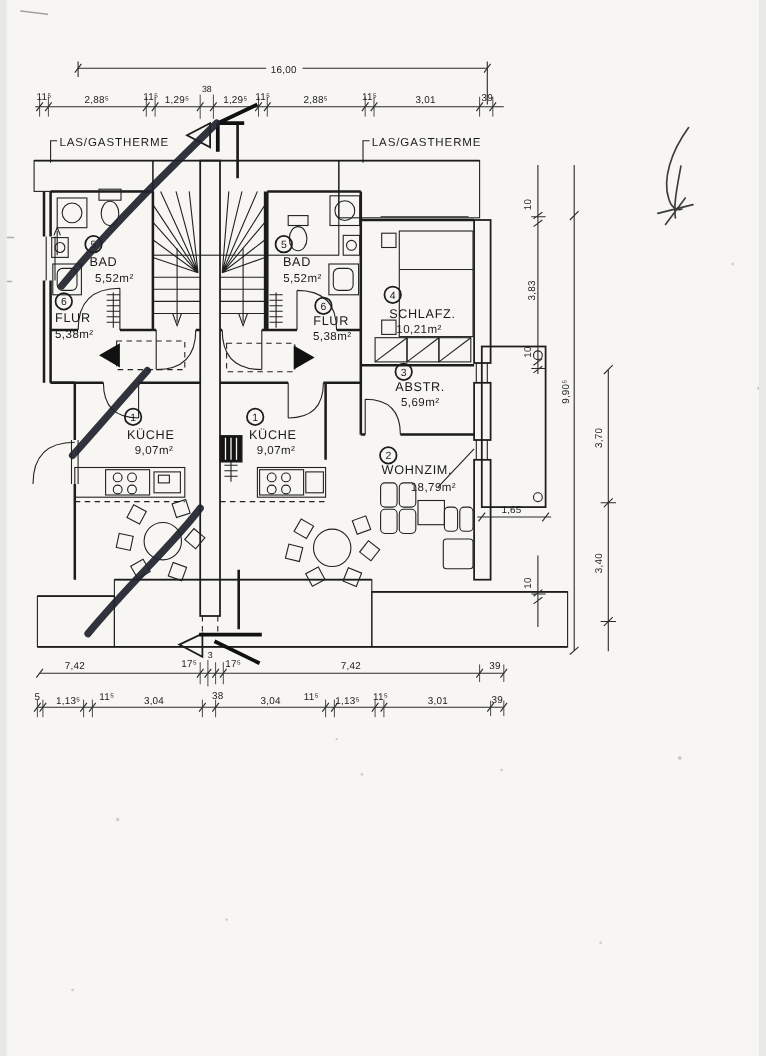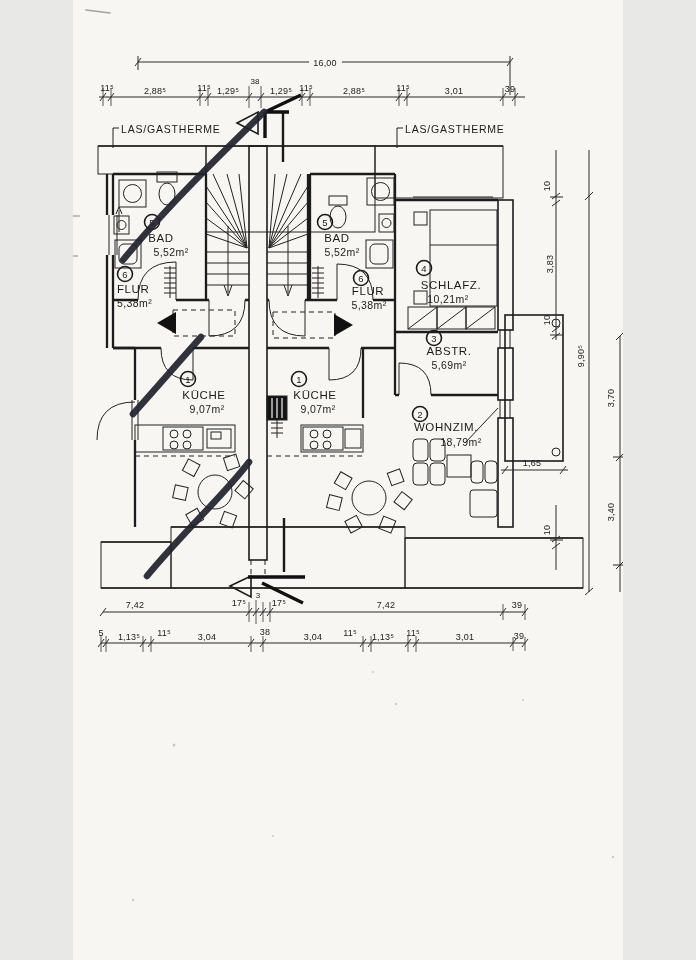--- a/index.html
+++ b/index.html
@@ -1,16 +1,16 @@
 <!DOCTYPE html>
 <html><head>
 <meta charset="utf-8">
 <style>
   html,body{margin:0;padding:0;background:#e8e8e6;}
-  .sheet{position:relative;width:550px;height:960px;margin:0 auto;background:#f7f6f2;overflow:hidden;}
+  .sheet{position:relative;width:684px;height:960px;margin:0 auto;background:#f7f6f2;overflow:hidden;}
   svg{position:absolute;left:0;top:0;}
   svg text{font-family:"Liberation Sans","DejaVu Sans",sans-serif;fill:#1b1b1b;}
   .t-room{font-size:11.5px;letter-spacing:.6px;}
   .t-area{font-size:10.5px;letter-spacing:.4px;}
   .t-dim{font-size:9px;letter-spacing:.2px;}
   .t-dim-s{font-size:8px;}
   .t-head{font-size:10.5px;letter-spacing:.8px;}
   .t-num{font-size:9.5px;}
   .w2{stroke:#1c1c1c;stroke-width:2.3;fill:none;}
   .w15{stroke:#1c1c1c;stroke-width:1.6;fill:none;}

